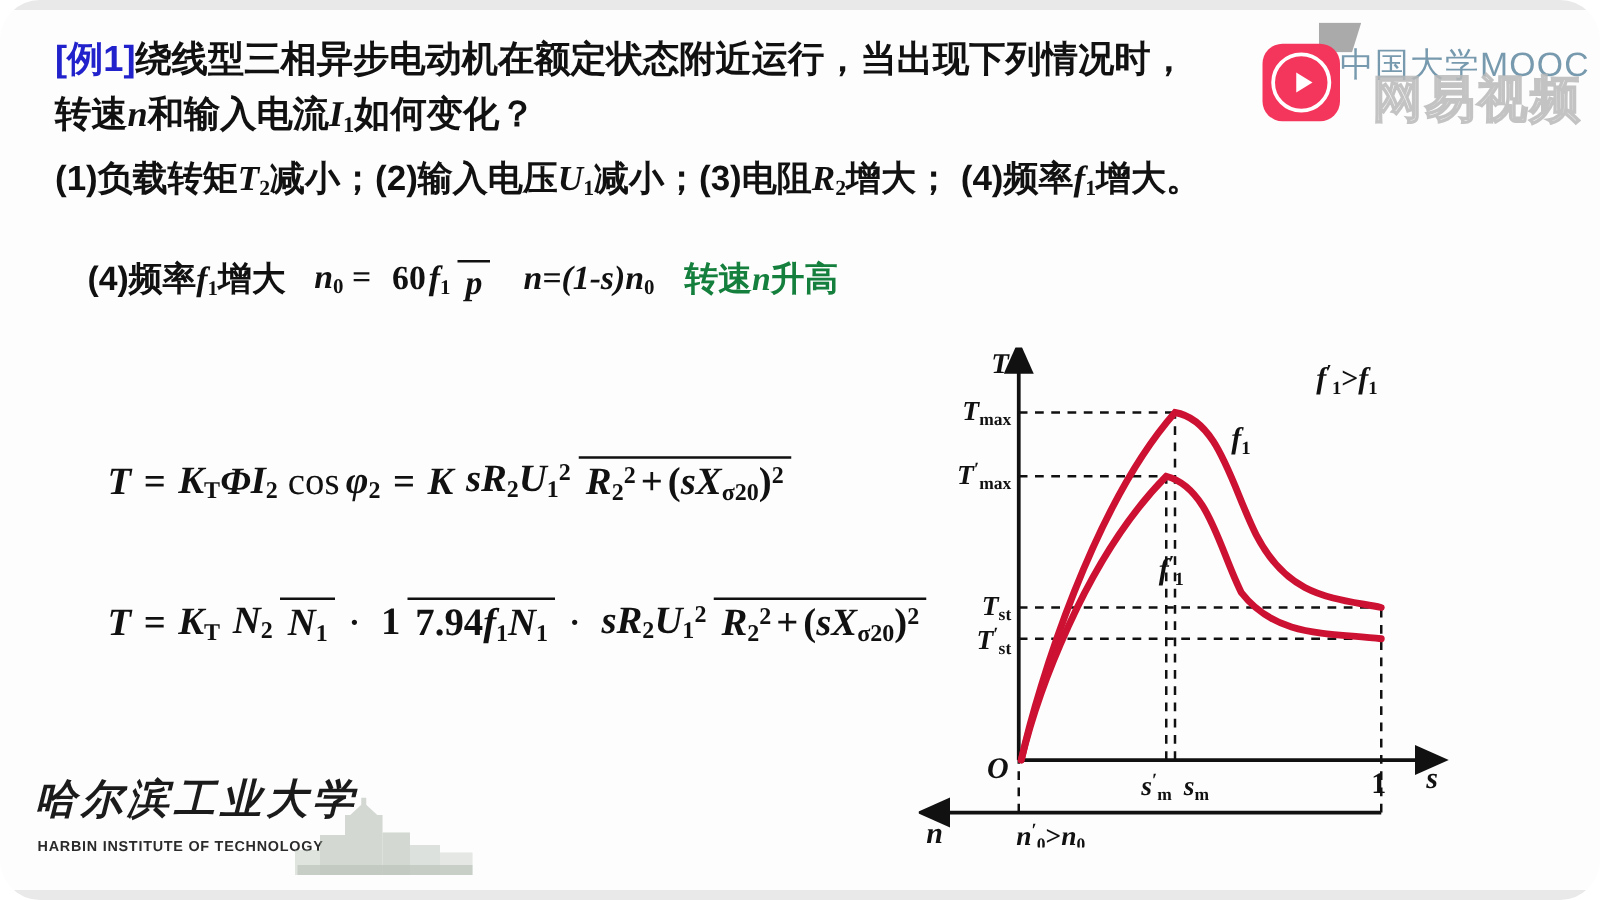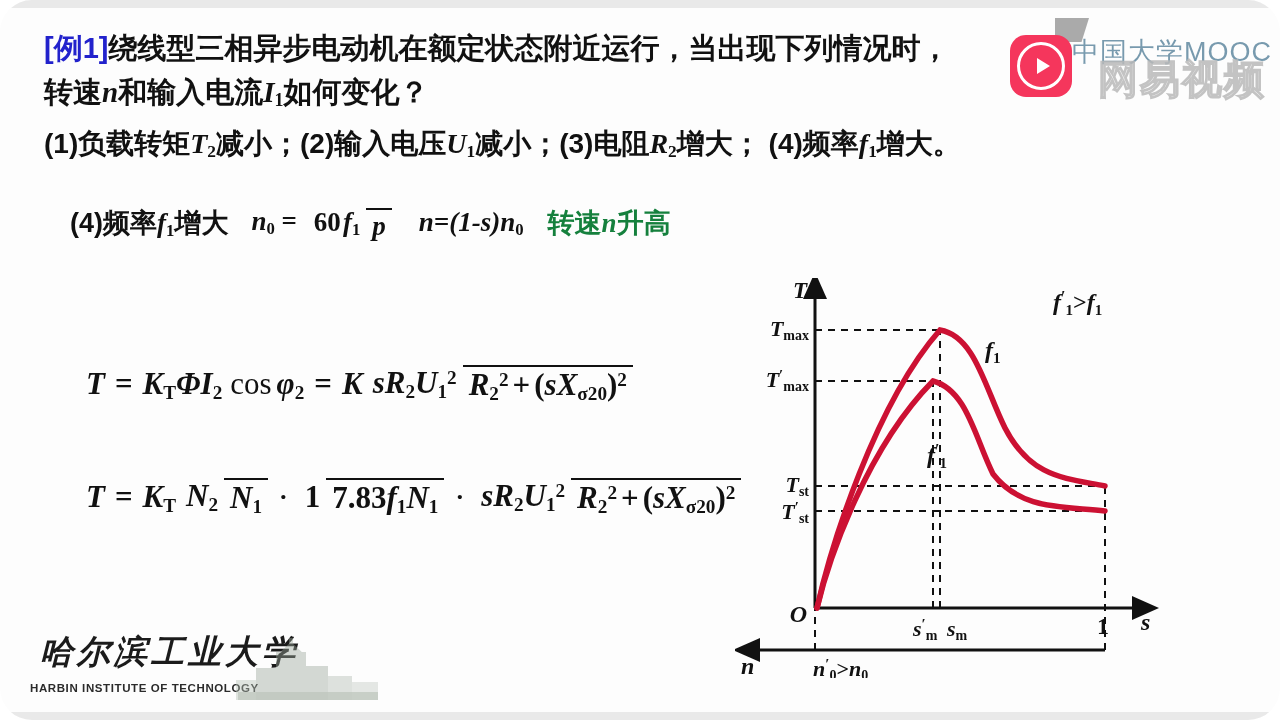--- a/index.html
+++ b/index.html
@@ -147,30 +147,30 @@
     width: 360px;
     height: 80px;
   }
   .logo-cn {
     font-family: "Liberation Serif", serif;
     font-weight: bold;
     font-style: italic;
     font-size: 33px;
     letter-spacing: 4px;
     color: #1b1b1b;
-    margin: 12px;
+    margin: 0;
     line-height: 1.1;
   }
   .logo-en {
     font-family: "Liberation Sans", sans-serif;
     font-weight: bold;
     font-size: 11.5px;
     letter-spacing: 0.6px;
     color: #2b2b2b;
-    margin: 4px 0 0 2px;
+    margin: 14px 0 0 2px;
   }
   .logo-building {
     position: absolute;
     left: 188px;
     bottom: 2px;
     width: 170px;
     height: 62px;
     opacity: 0.5;
   }
 
@@ -302,21 +302,21 @@
     <var>T</var>
     <span style="margin:0 10px">=</span>
     <var><span>K</span><sub style="font-style:normal">T</sub></var>
     <span class="frac">
       <span class="num"><var><span>N</span><sub>2</sub></var></span>
       <span class="den"><var><span>N</span><sub>1</sub></var></span>
     </span>
     <span class="dot">·</span>
     <span class="frac">
       <span class="num"><span>1</span></span>
-      <span class="den"><span>7.83</span><var><span>f</span><sub>1</sub></var><var><span>N</span><sub>1</sub></var></span>
+      <span class="den"><span>7.94</span><var><span>f</span><sub>1</sub></var><var><span>N</span><sub>1</sub></var></span>
     </span>
     <span class="dot">·</span>
     <span class="frac">
       <span class="num"><var><span>sR</span><sub>2</sub></var><var><span>U</span><sub>1</sub><sup>2</sup></var></span>
       <span class="den"><var><span>R</span><sub>2</sub><sup>2</sup></var><span style="margin:0 4px">+</span><span>(</span><var><span>sX</span><sub>σ20</sub></var><span>)</span><sup>2</sup></span>
     </span>
   </div>
 
   <div id="chart">
     <svg width="440" height="400" viewBox="0 0 440 400">

